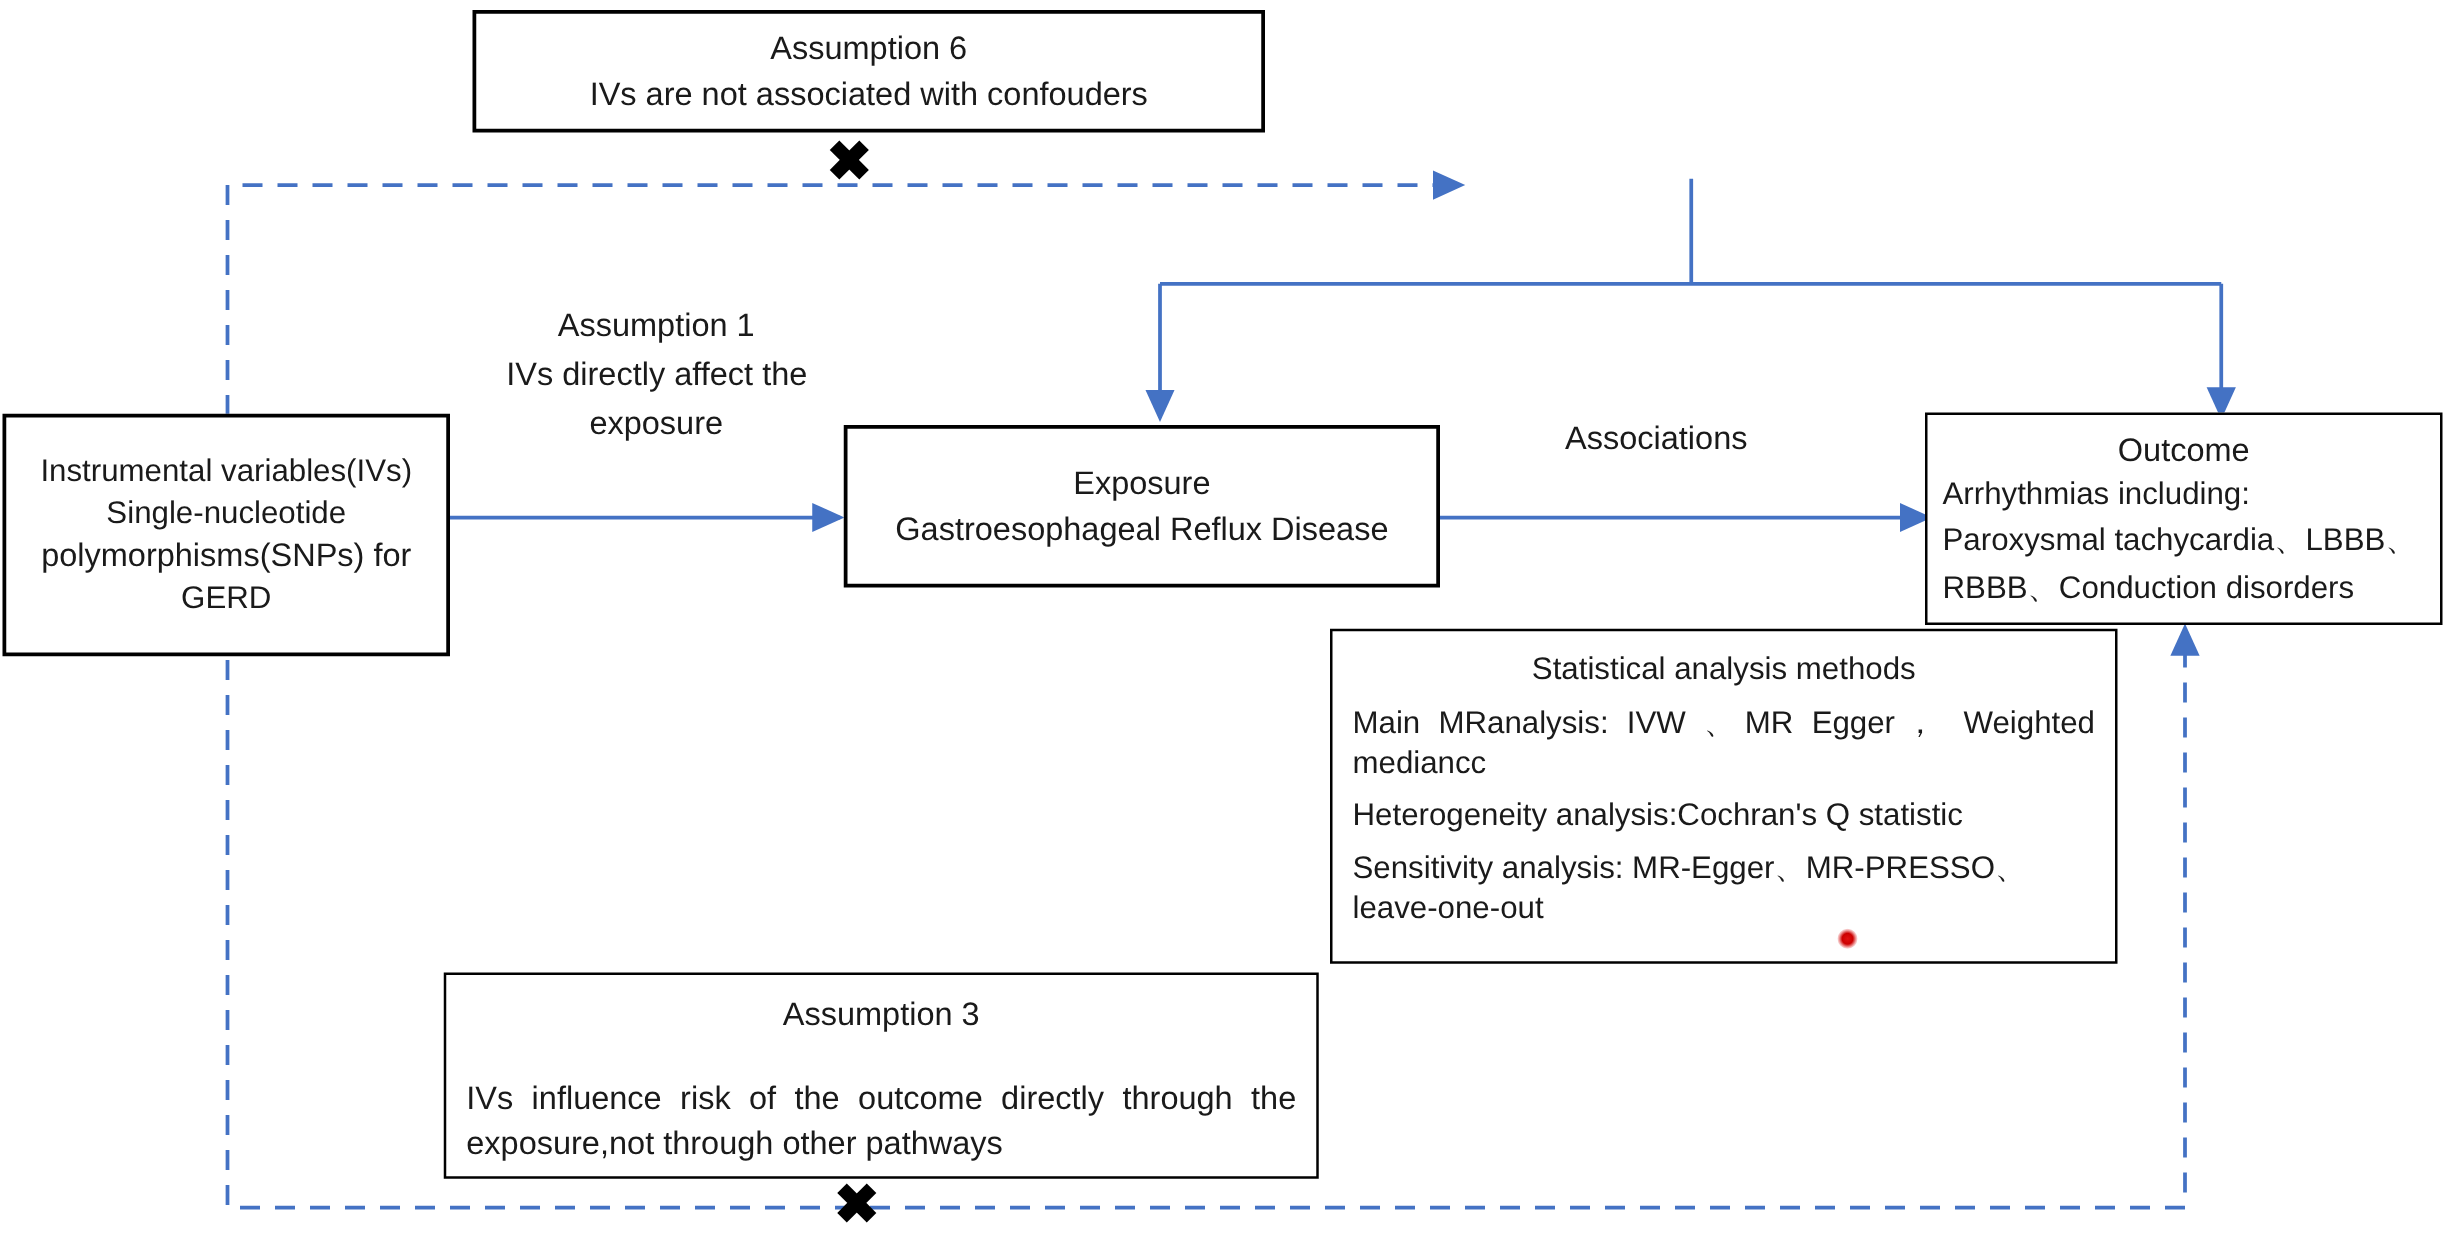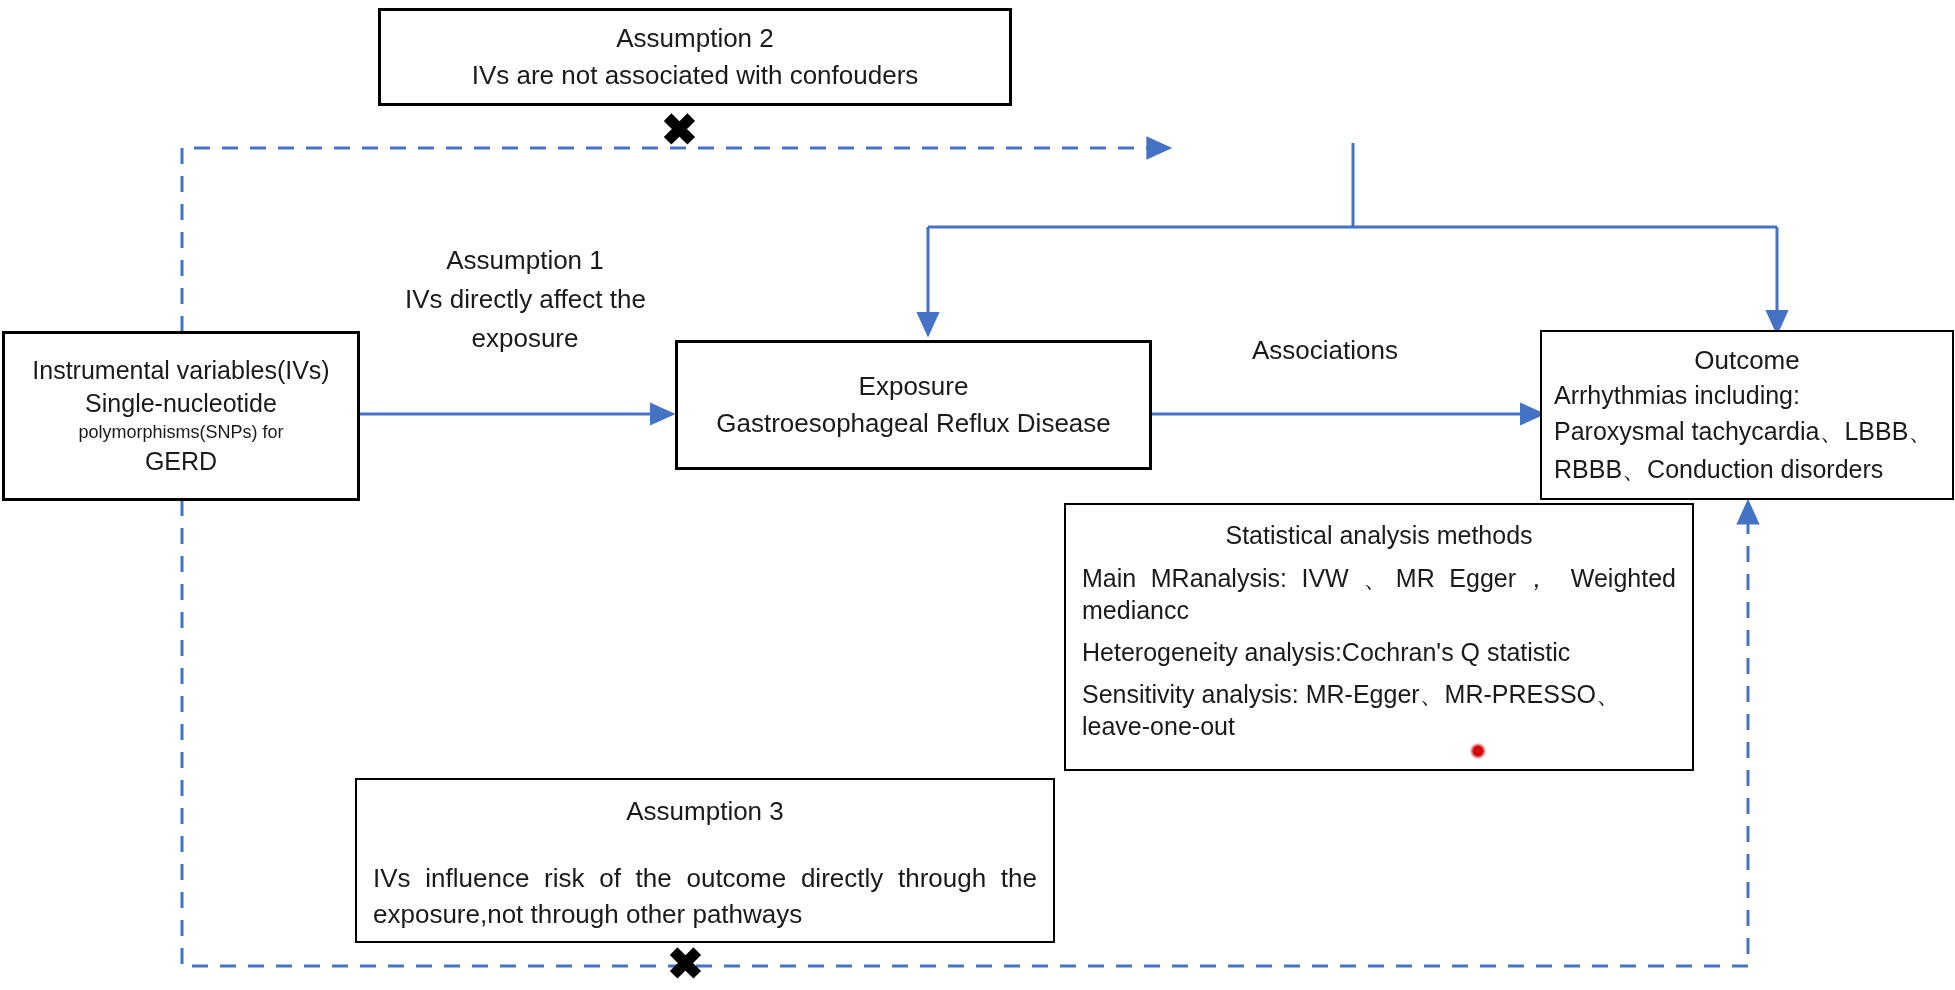--- a/index.html
+++ b/index.html
@@ -106,29 +106,29 @@
     <g>
       <path d="M 182 332 L 182 148 L 1168 148" fill="none" stroke="#4472C4" stroke-width="3" stroke-dasharray="16 12" marker-end="url(#arrowDash)"></path>
     </g>
 
     <g>
       <path d="M 182 500 L 182 966 L 1748 966 L 1748 503" fill="none" stroke="#4472C4" stroke-width="3" stroke-dasharray="16 12" marker-end="url(#arrowDash)"></path>
     </g>
   </svg>
 
   <div class="box thick" style="left:378px; top:8px; width:634px; height:98px; padding:4px 14px;">
-    <span class="line center" style="font-size:26px;">Assumption 2</span>
+    <span class="line center" style="font-size:26px;">Assumption 6</span>
     <span class="line center" style="font-size:26px; margin-top:6px;">IVs are not associated with confouders</span>
   </div>
 
 
-  <div class="box thick" style="left:2px; top:331px; width:358px; height:170px; padding:4px 10px;">
+  <div class="box thick" style="left:2px; top:331px; width:358px; height:194px; padding:4px 10px;">
     <span class="line center" style="font-size:25px;">Instrumental variables(IVs)</span>
     <span class="line center" style="font-size:25px; margin-top:4px;">Single-nucleotide</span>
-    <span class="line center" style="font-size:18px; margin-top:4px;">polymorphisms(SNPs) for</span>
+    <span class="line center" style="font-size:26px; margin-top:4px;">polymorphisms(SNPs) for</span>
     <span class="line center" style="font-size:25px; margin-top:4px;">GERD</span>
   </div>
 
   <div class="box thick" style="left:675px; top:340px; width:477px; height:130px; padding:4px 10px;">
     <span class="line center" style="font-size:26px;">Exposure</span>
     <span class="line center" style="font-size:26px; margin-top:6px;">Gastroesophageal Reflux Disease</span>
   </div>
 
   <div class="box thin" style="left:1540px; top:330px; width:414px; height:170px; padding:4px 12px;">
     <span class="line center" style="font-size:26px;">Outcome</span>

